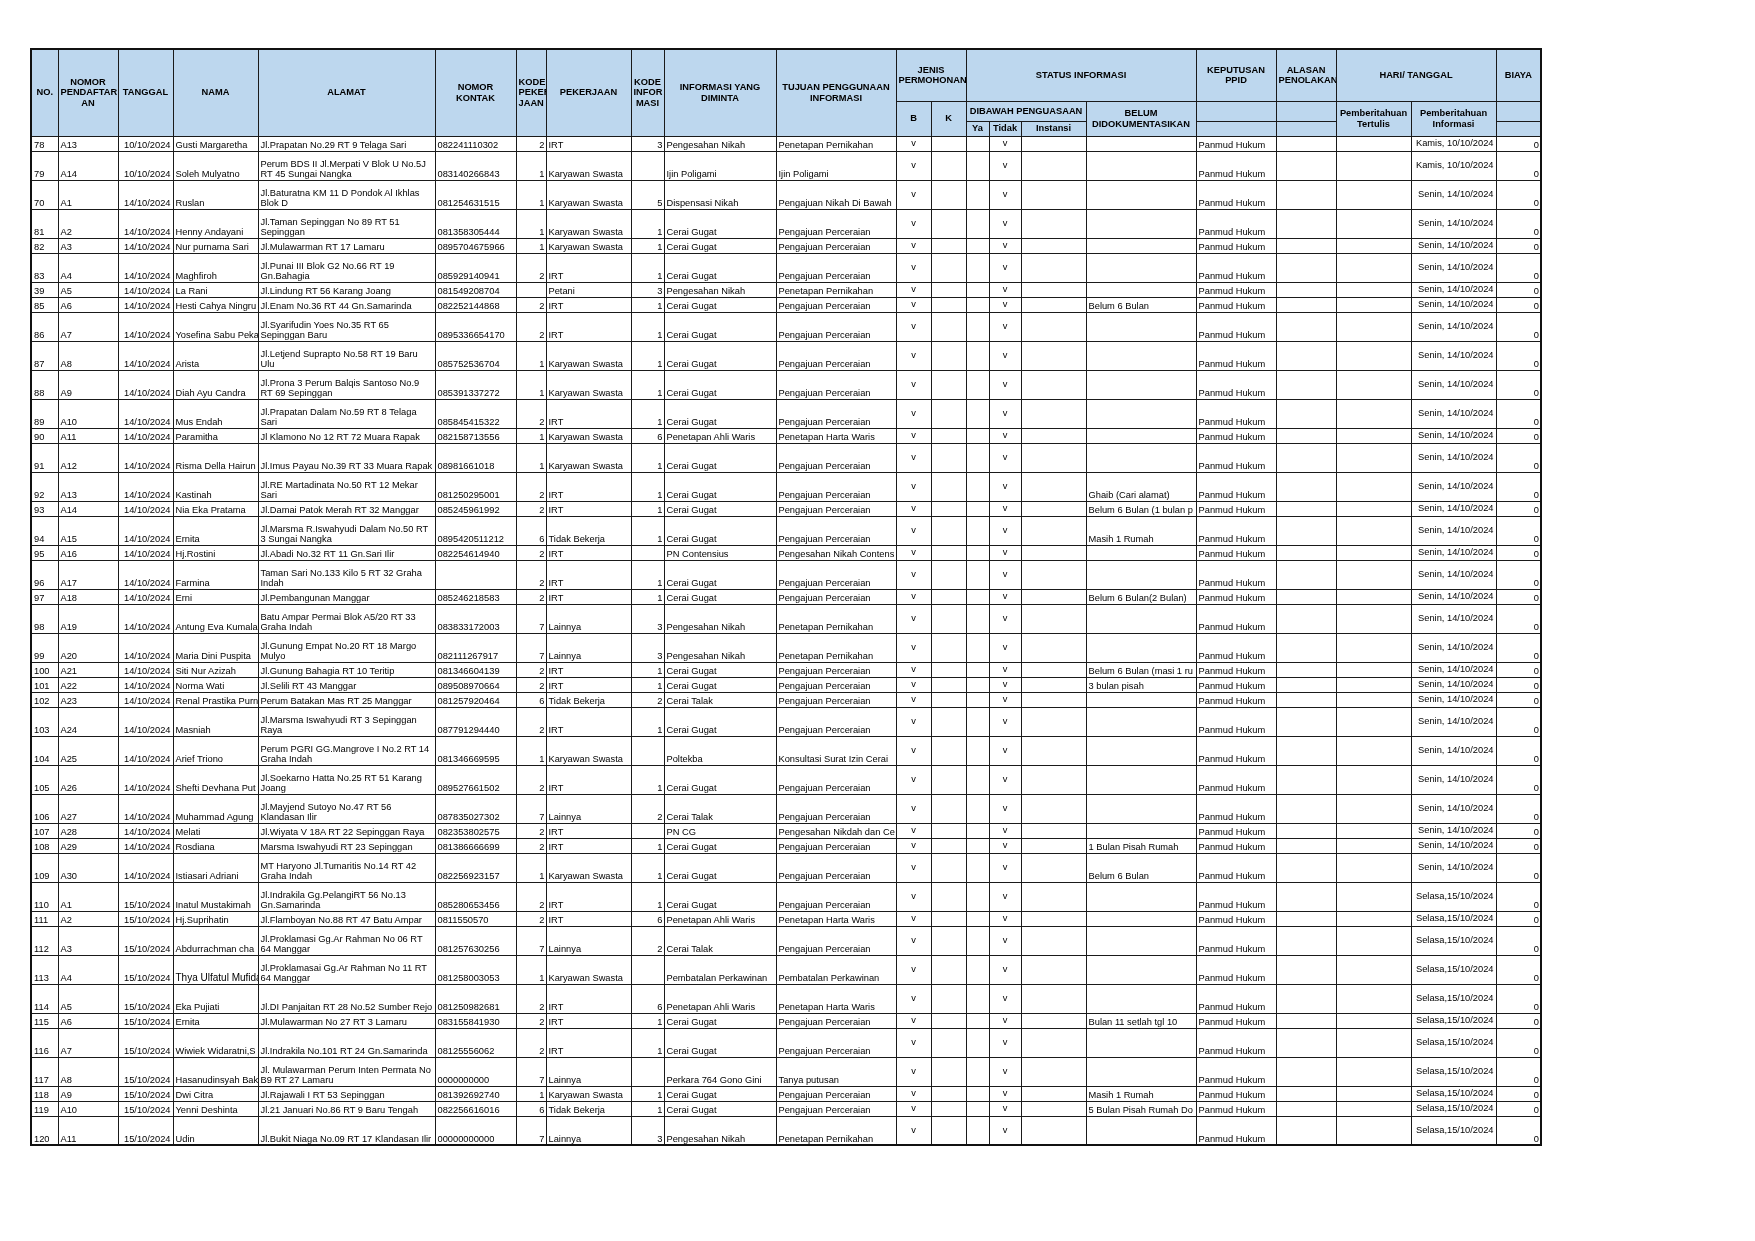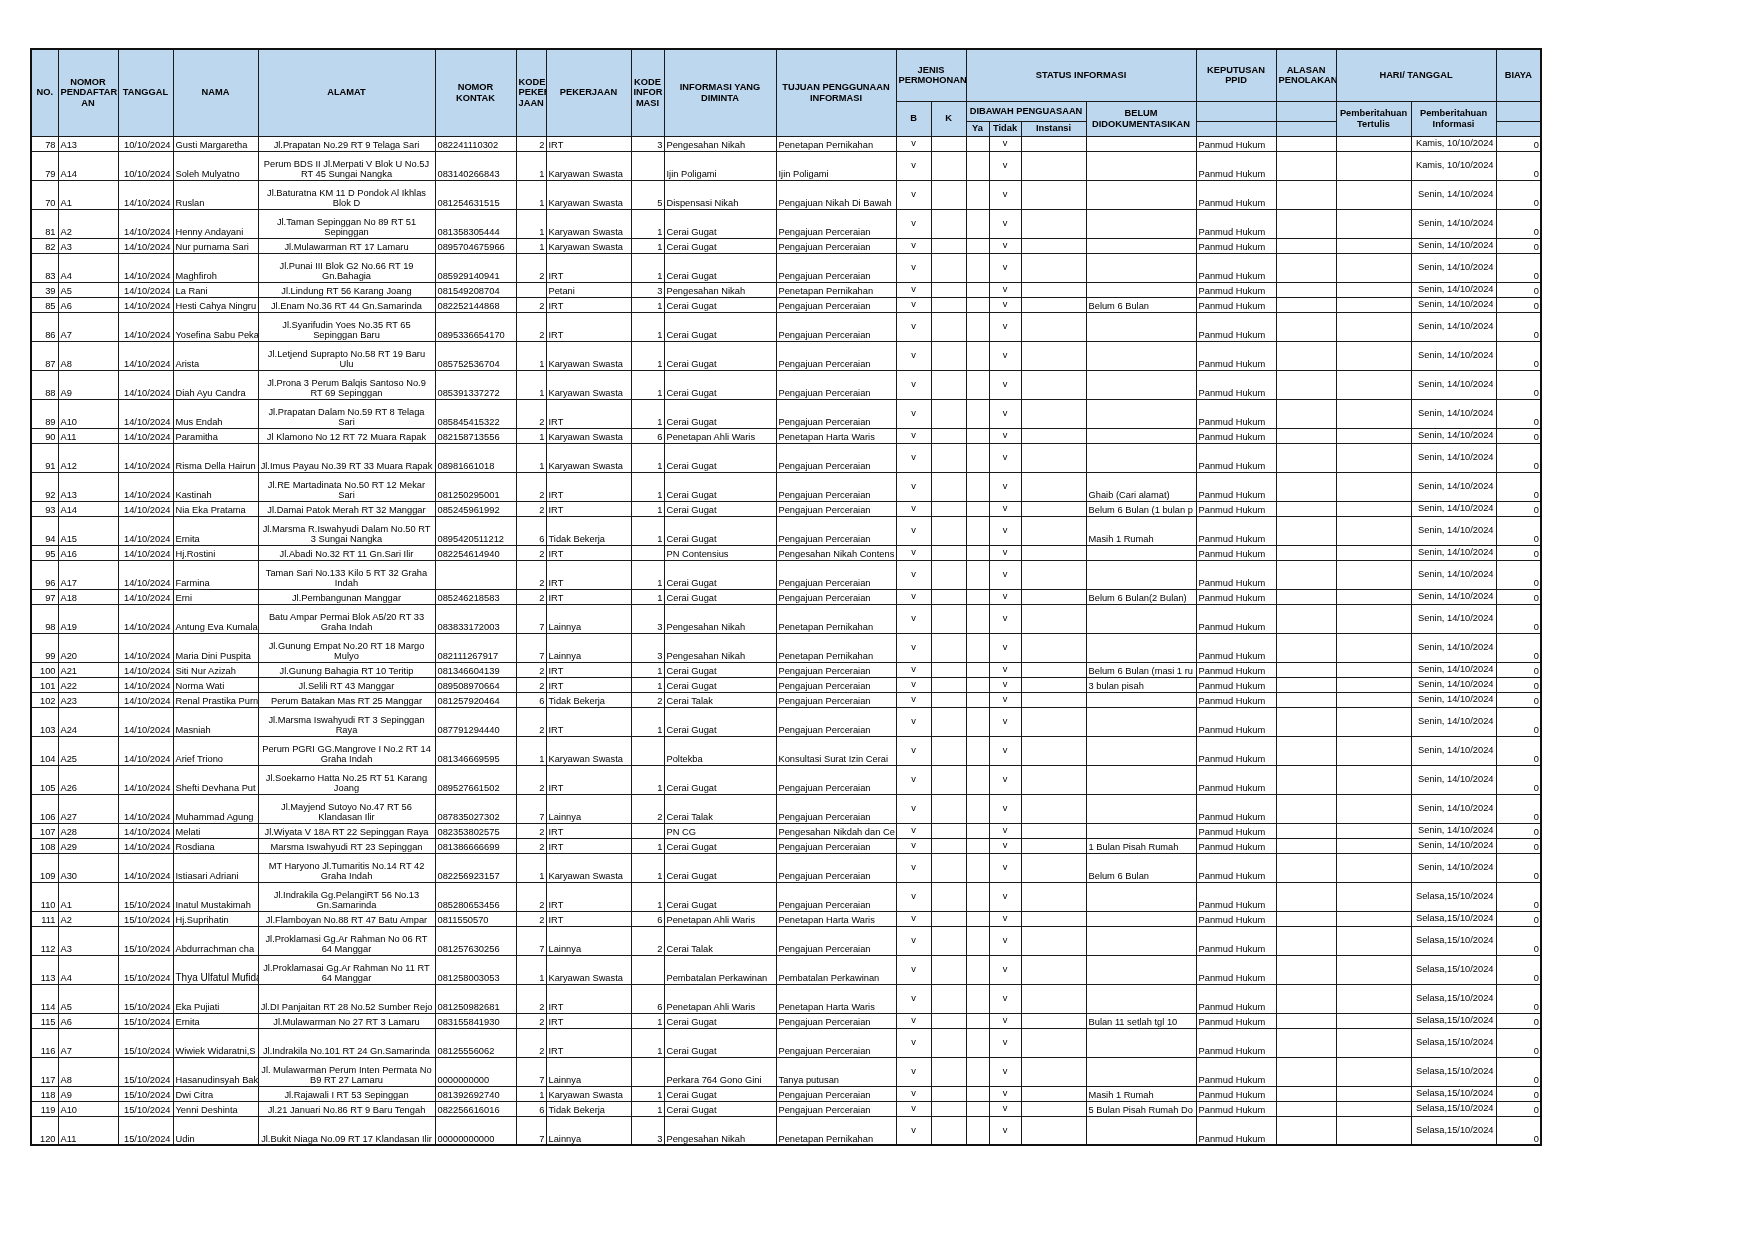--- a/index.html
+++ b/index.html
@@ -6,23 +6,23 @@
   .sheet{position:absolute;left:30px;top:48px;}
   table{border-collapse:collapse;table-layout:fixed;width:1510px;border:2px solid #111;}
   th,td{border:1px solid #1a1a1a;font-size:9.3px;color:#000;overflow:hidden;}
   thead th{background:#bdd7ee;font-weight:bold;text-align:center;vertical-align:middle;padding:1px 2px;line-height:1.15;}
   tr.h1{height:52px;}
   tr.h2{height:20px;}
   tr.h3{height:15px;}
   tbody td{vertical-align:bottom;padding:0 2px;white-space:nowrap;line-height:1.12;}
   tbody tr.single{height:15px;}
   tbody tr.tall{height:29px;}
-  td.wrap{white-space:normal;text-align:center;}
+  td.wrap{white-space:normal;}
   td.num{text-align:right;padding-right:1px;}
-  td.ctrno{text-align:right;margin-left:18px;}
+  td.ctrno{text-align:left;margin-left:18px;}
   td.date{text-align:right;}
   td.ctr{text-align:center;vertical-align:middle;}
   td.mid{vertical-align:middle;margin-left:15px;}
   td.fitname{font-size:10px;}
 </style>
 </head>
 <body>
 
 <div class="sheet">
 <table>

